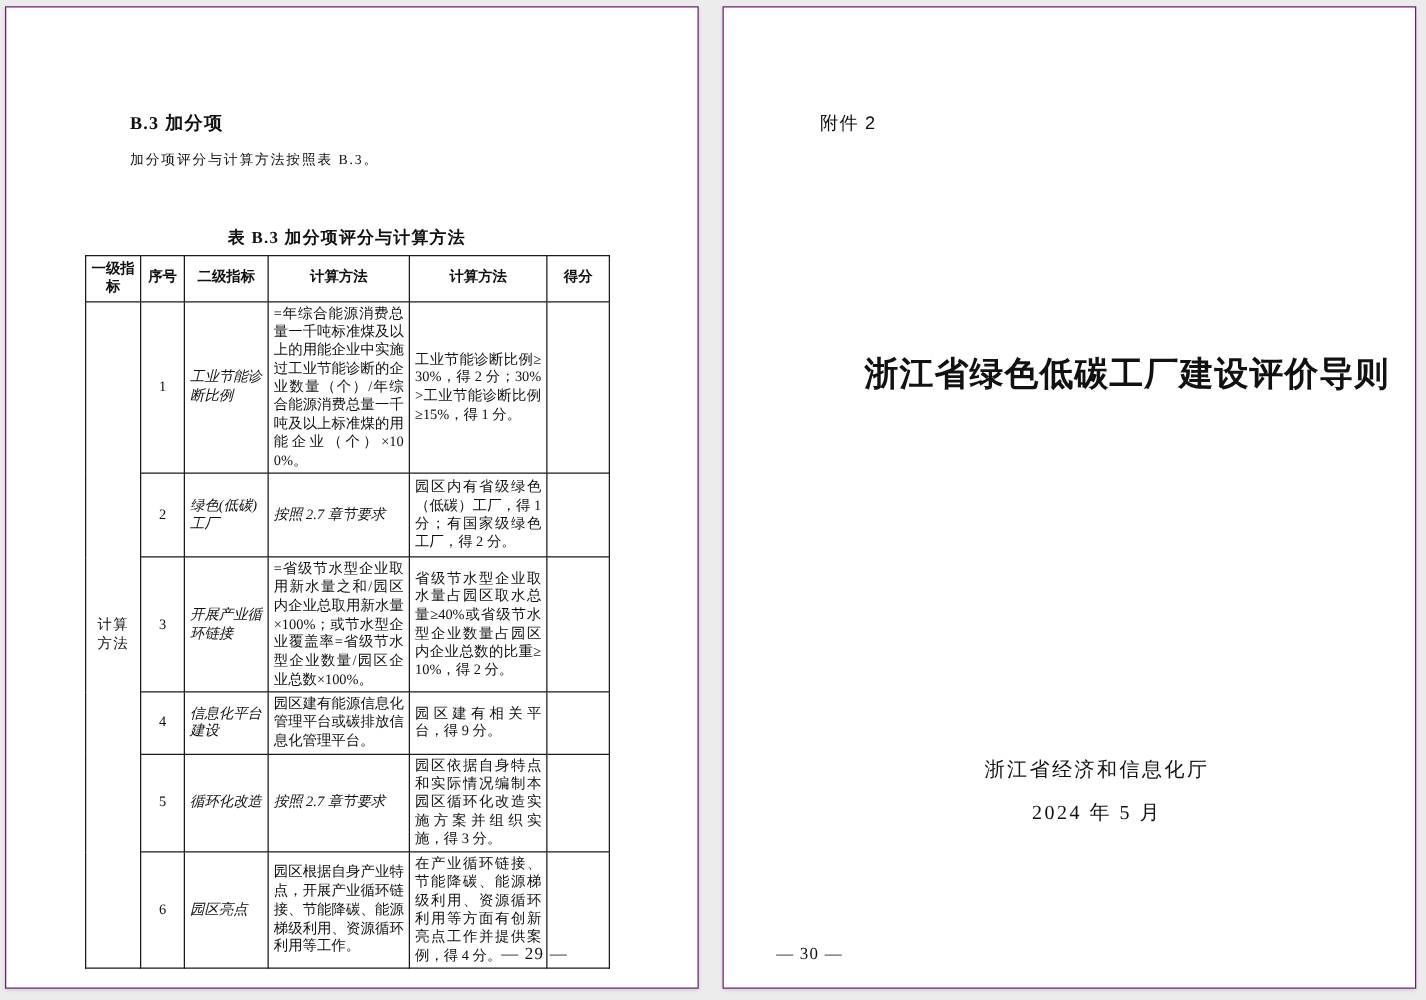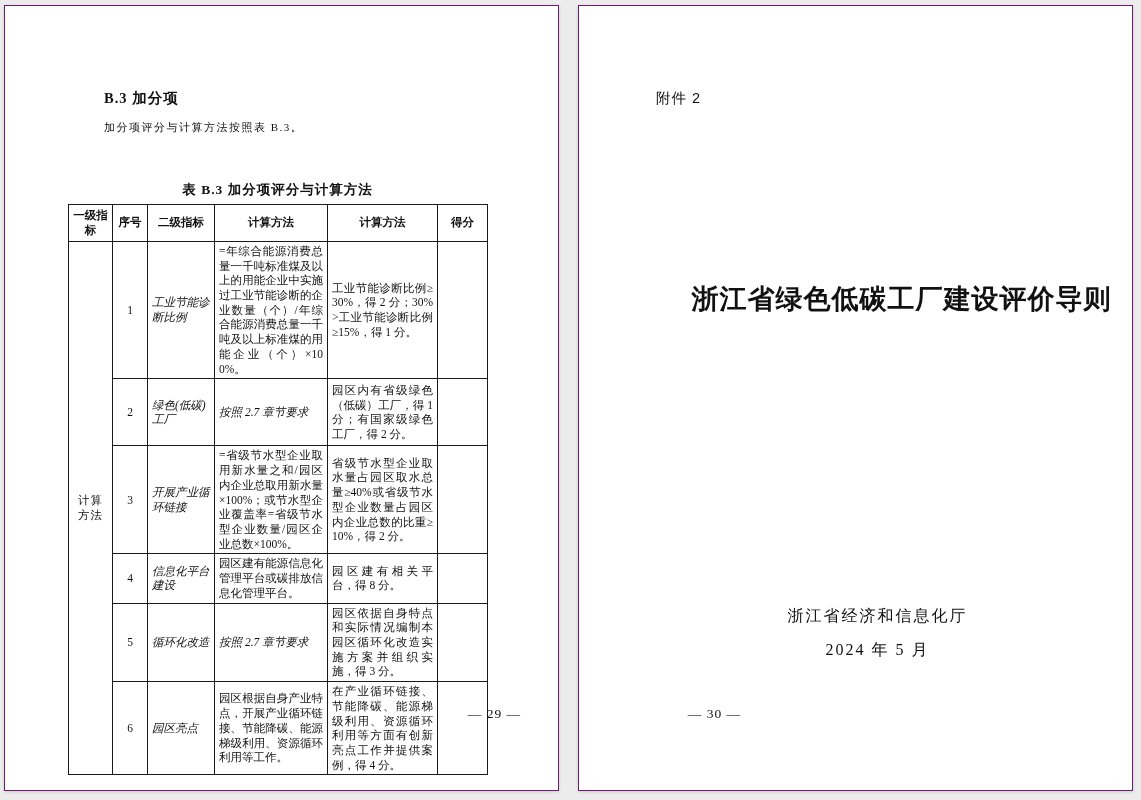--- a/index.html
+++ b/index.html
@@ -103,24 +103,24 @@
   tr.hr  { height: 33px; }
   tr.r1  { height: 110px; }
   tr.r2  { height: 67px; }
   tr.r3  { height: 101px; }
   tr.r4  { height: 42px; }
   tr.r5  { height: 58px; }
   tr.r6  { height: 76px; }
 
   .pagenum {
     position: absolute;
-    top: 700px;
+    top: 749px;
     font-size: 13.5px;
     letter-spacing: 1px;
-    text-align: right;
+    text-align: left;
     width: 120px;
   }
   .pagenum-left  { left: 396px; }
   .pagenum-right { left: 42px; }
 
   
   .attachment {
     position: absolute;
     left: 77px;
     top: 83px;
@@ -211,21 +211,21 @@
             <td class="num">3</td>
             <td class="ind">开展产业循环链接</td>
             <td class="just">=省级节水型企业取用新水量之和/园区内企业总取用新水量×100%；或节水型企业覆盖率=省级节水型企业数量/园区企业总数×100%。</td>
             <td class="just">省级节水型企业取水量占园区取水总量≥40%或省级节水型企业数量占园区内企业总数的比重≥10%，得 2 分。</td>
             <td class="num"></td>
           </tr>
           <tr class="r4">
             <td class="num">4</td>
             <td class="ind">信息化平台建设</td>
             <td class="just">园区建有能源信息化管理平台或碳排放信息化管理平台。</td>
-            <td class="just">园区建有相关平台，得 8 分。</td>
+            <td class="just">园区建有相关平台，得 9 分。</td>
             <td class="num"></td>
           </tr>
           <tr class="r5">
             <td class="num">5</td>
             <td class="ind">循环化改造</td>
             <td class="ind">按照 2.7 章节要求</td>
             <td class="just">园区依据自身特点和实际情况编制本园区循环化改造实施方案并组织实施，得 3 分。</td>
             <td class="num"></td>
           </tr>
           <tr class="r6">

